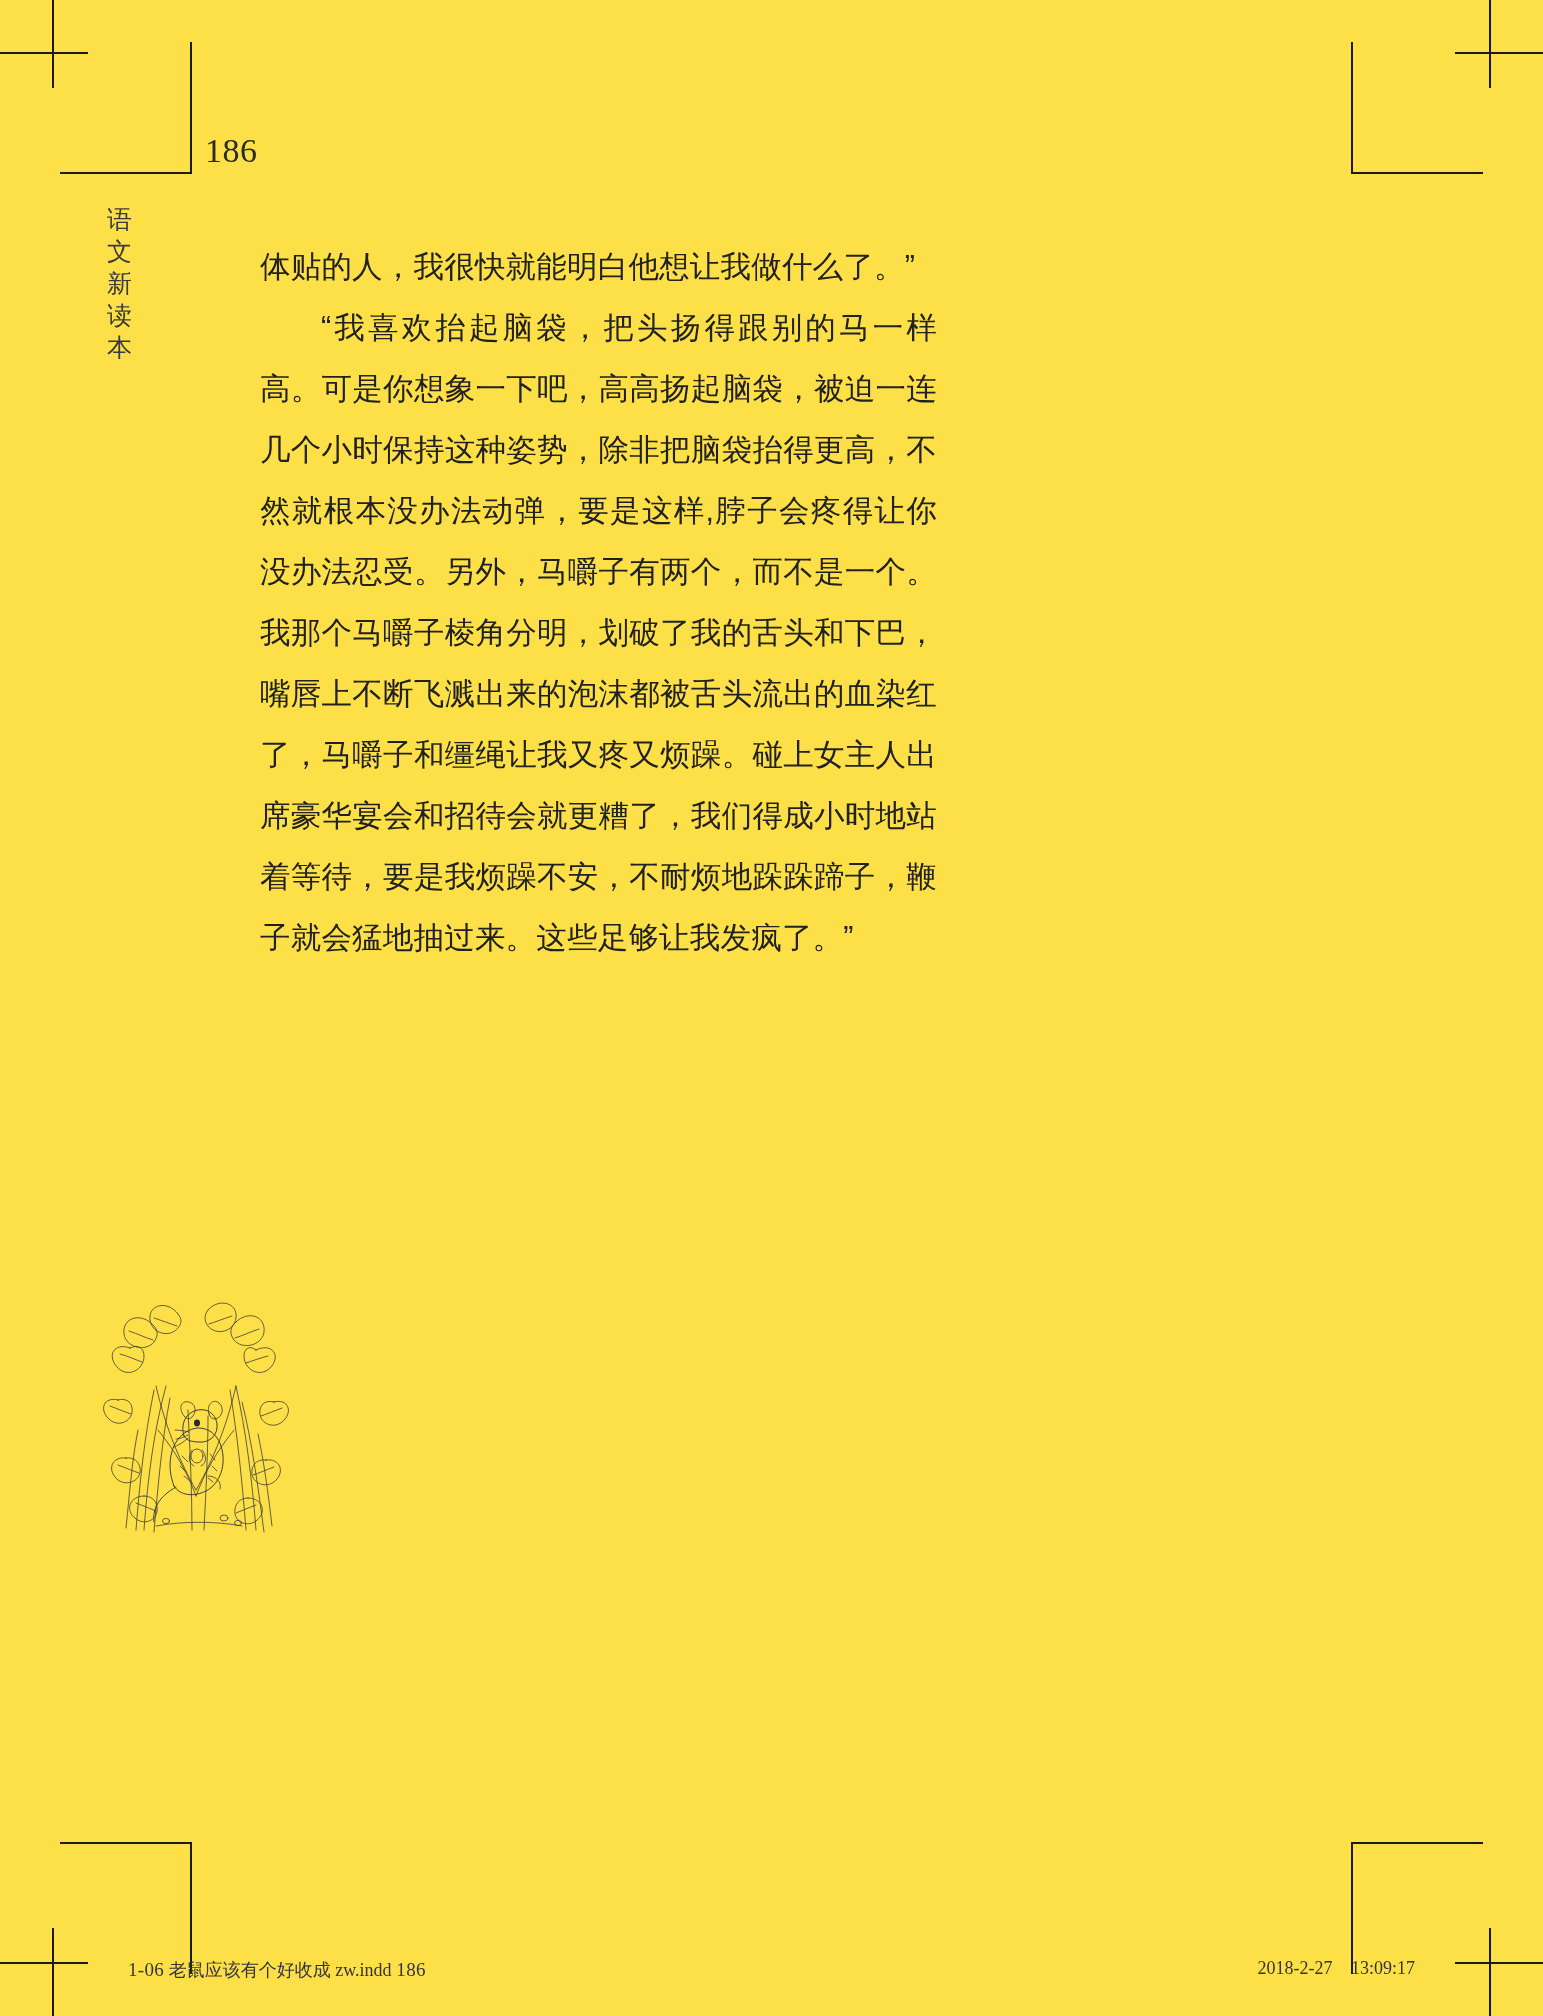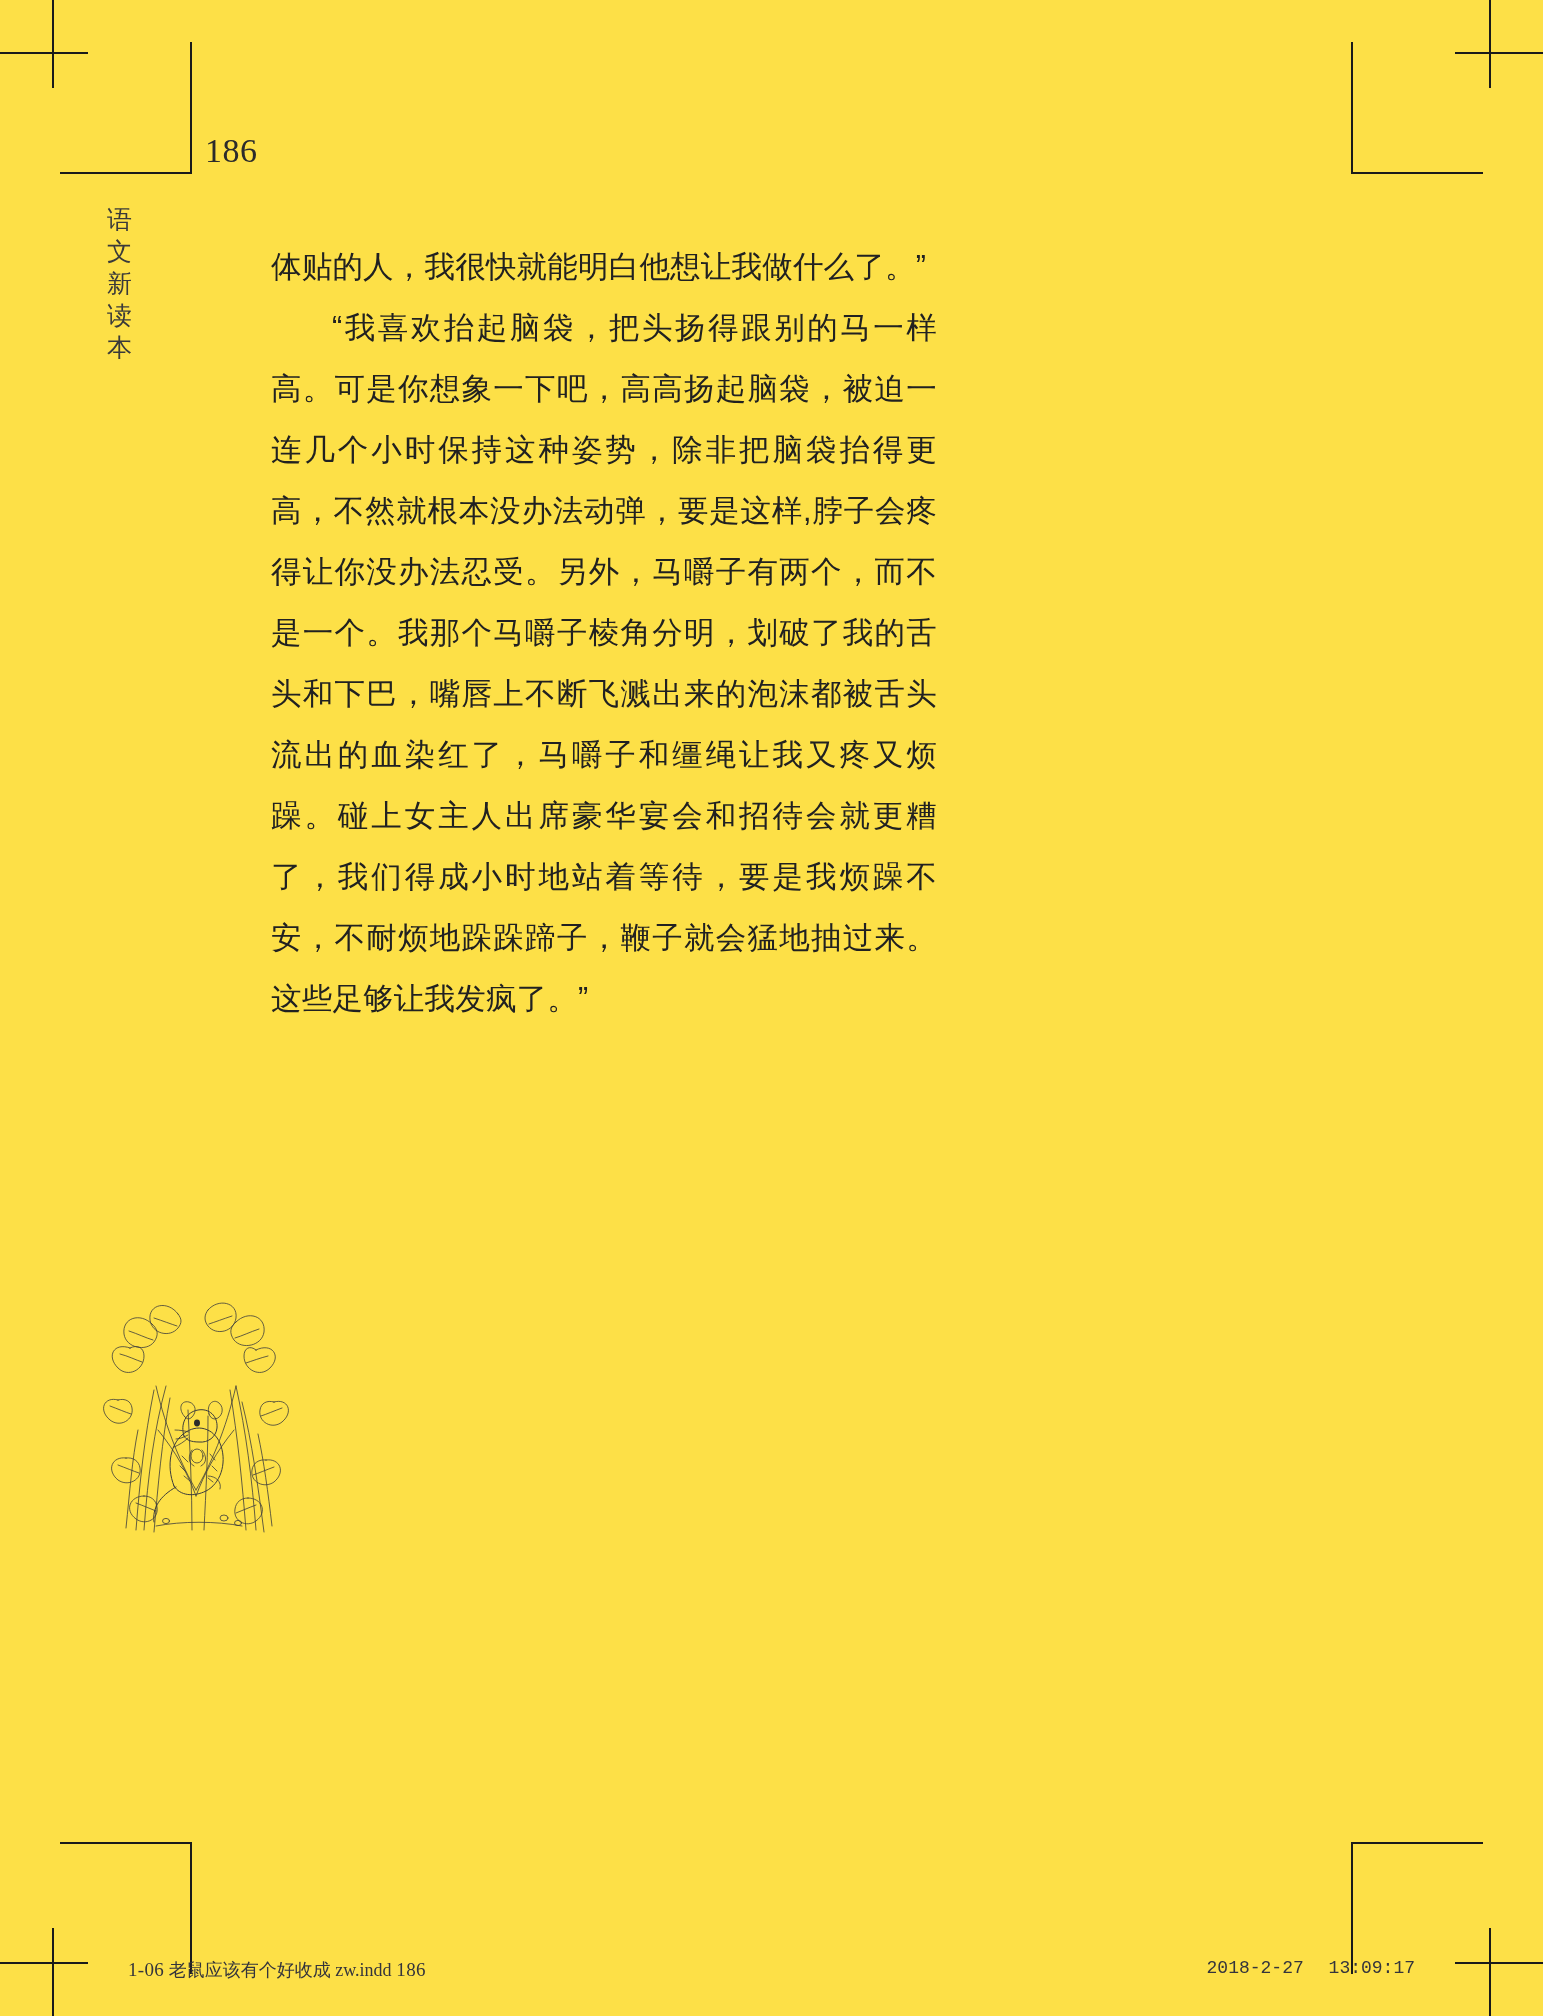--- a/index.html
+++ b/index.html
@@ -87,21 +87,21 @@
   }
 
   
   .body-col {
     position: absolute;
     left: 255px;
     top: 236px;
     width: 682px;
   }
   .para {
-    margin: 0 0 0 16px;
+    margin: 0 0 0 5px;
     font-size: 30.5px;
     line-height: 61px;
     color: #212121;
     text-align: justify;
     text-justify: inter-ideograph;
     letter-spacing: 0.2px;
   }
   .para.indent {
     text-indent: 61px;
   }
@@ -132,21 +132,21 @@
     font-size: 19px;
     color: #34343c;
     white-space: nowrap;
   }
   .footer-left .idx { letter-spacing: 0.3px; }
   .footer-left .file { font-size: 18px; }
   .footer-right {
     position: absolute;
     right: 128px;
     top: 0;
-    font-family: Liberation Mono, monospace;
+    font-family: Liberation Serif, serif;
     font-size: 18px;
     color: #34343c;
     white-space: nowrap;
   }
   .footer-right .time { margin-left: 14px; }
 </style>
 </head>
 <body>
 
 <div id="page">

